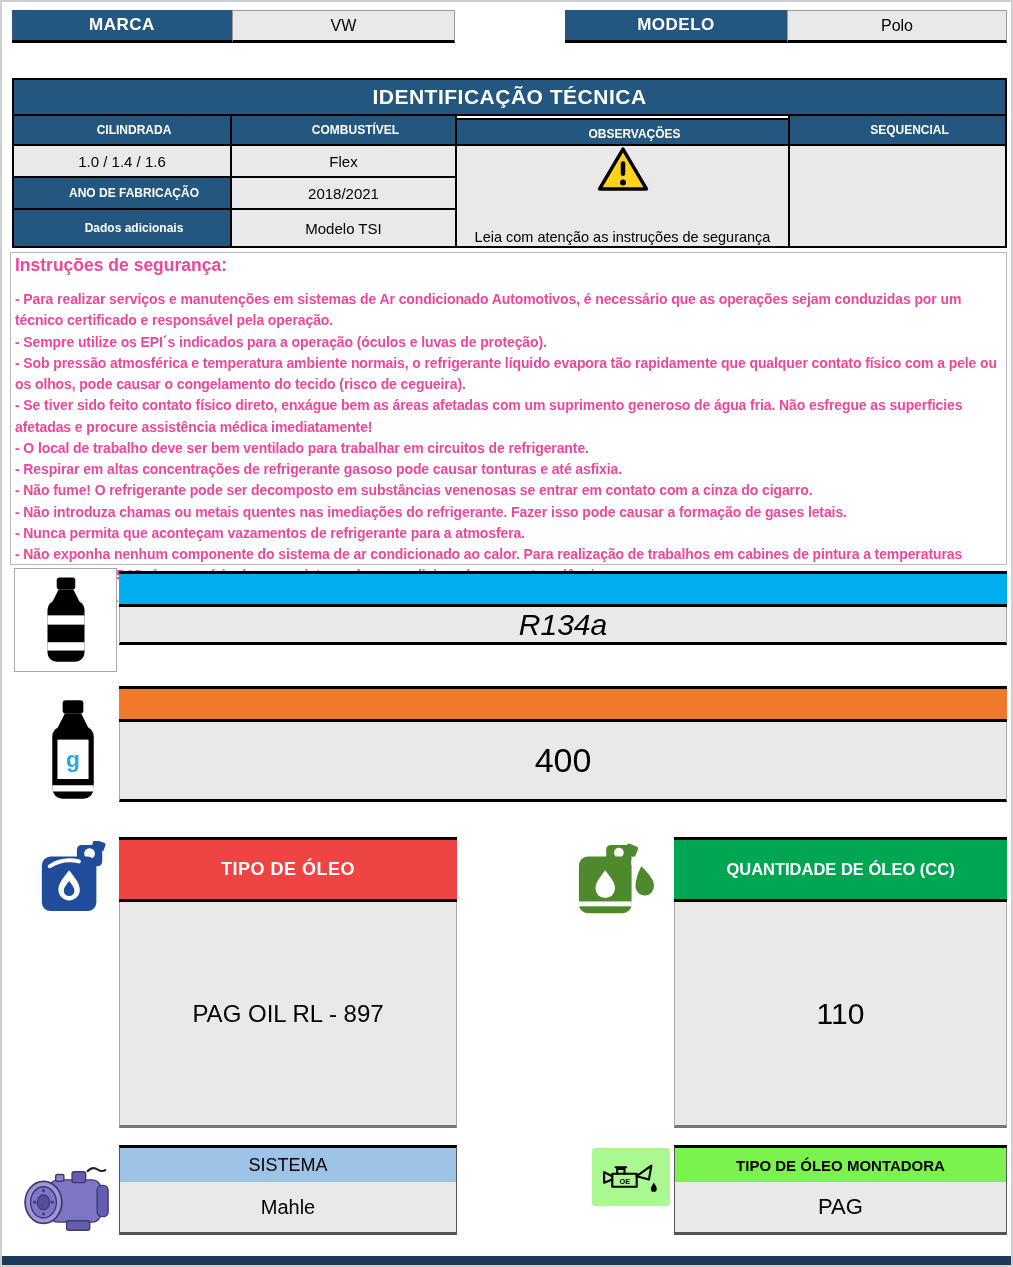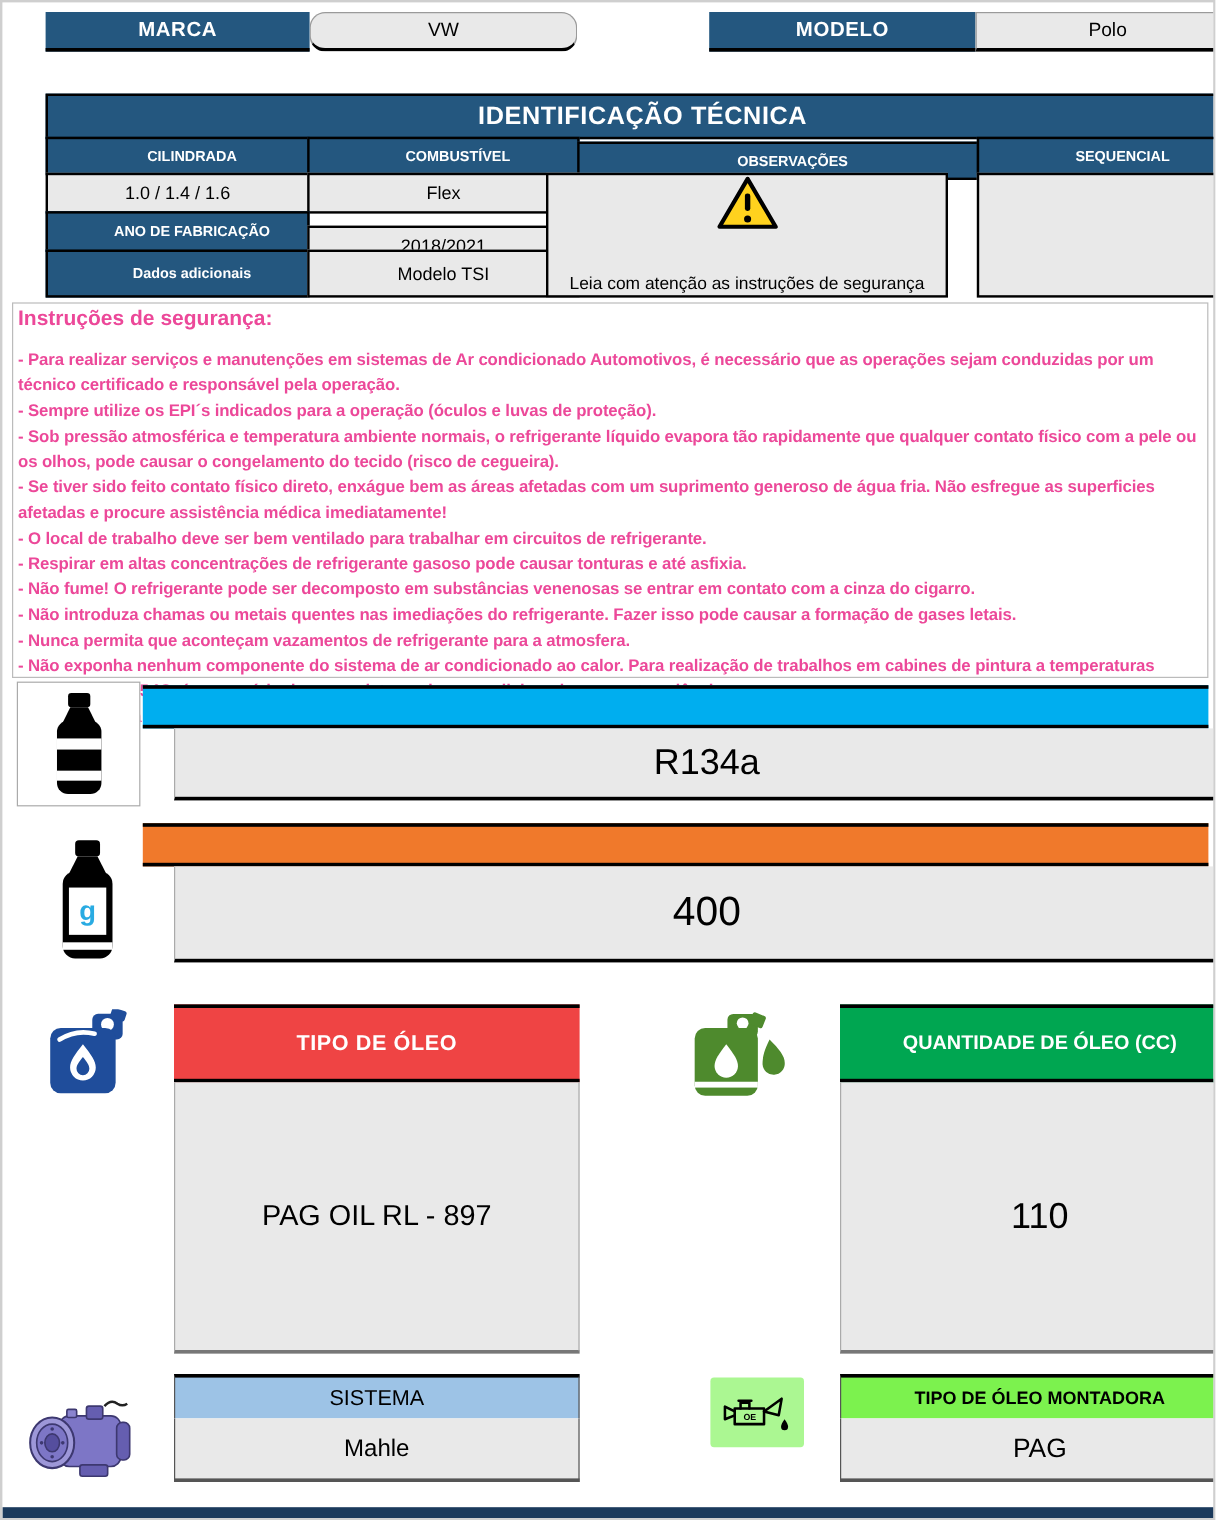--- a/index.html
+++ b/index.html
@@ -1,20 +1,20 @@
 <!DOCTYPE html>
 <html><head>
 <meta charset="utf-8">
 <style>
   html,body{margin:0;padding:0;background:#fff;}
   .page{position:relative;width:1013px;height:1267px;background:#fff;
         border:2px solid #cfcfcf;box-sizing:border-box;overflow:hidden;
         font-family:"Liberation Sans", sans-serif;}
   .abs{position:absolute;box-sizing:border-box;}
-  .cell{display:flex;align-items:center;justify-content:center;text-align:left;margin-left:26px;}
+  .cell{display:flex;align-items:center;justify-content:center;text-align:left;}
   .navy{background:#24577F;color:#fff;font-weight:bold;}
   .gray{background:#E9E9E9;color:#000;}
   .blkb{border:2px solid #000;}
   .hdr-top{font-size:17px;letter-spacing:.5px;border-bottom:3px solid #000;}
   .val-top{font-size:16px;border:1px solid #9a9a9a;border-bottom:3px solid #000;}
   .title-big{font-size:21px;letter-spacing:.5px;}
   .colhdr{font-size:12px;padding-left:24px;}
   .dcell{font-size:15px;}
   .instr{color:#ec4899;font-weight:bold;}
   .instr-line{font-size:14px;line-height:1.52;letter-spacing:-.1px;}
@@ -24,36 +24,36 @@
   .oilval{border-left:1px solid #aaa;border-right:1px solid #aaa;border-bottom:3px solid #777;}
   .icon-box{display:flex;align-items:center;justify-content:center;}
   svg{display:block;}
 </style>
 </head>
 <body>
 
 <div class="page">
 
   <div class="abs cell navy hdr-top" style="left:10px;top:8px;width:220px;height:33px;">MARCA</div>
-  <div class="abs cell gray val-top" style="left:230px;top:8px;width:223px;height:33px;border-radius:13px;">VW</div>
+  <div class="abs cell gray val-top" style="left:230px;top:8px;width:223px;height:33px;">VW</div>
   <div class="abs cell navy hdr-top" style="left:563px;top:8px;width:222px;height:33px;">MODELO</div>
   <div class="abs cell gray val-top" style="left:785px;top:8px;width:220px;height:33px;">Polo</div>
 
   <div class="abs cell navy blkb title-big" style="left:10px;top:76px;width:995px;height:38px;">IDENTIFICAÇÃO TÉCNICA</div>
 
   <div class="abs cell navy blkb colhdr" style="left:10px;top:112px;width:220px;height:32px;">CILINDRADA</div>
   <div class="abs cell navy blkb colhdr" style="left:228px;top:112px;width:227px;height:32px;">COMBUSTÍVEL</div>
   <div class="abs cell navy blkb colhdr" style="left:453px;top:116px;width:335px;height:32px;">OBSERVAÇÕES</div>
   <div class="abs cell navy blkb colhdr" style="left:786px;top:112px;width:219px;height:32px;">SEQUENCIAL</div>
 
   <div class="abs cell gray blkb dcell" style="left:10px;top:142px;width:220px;height:34px;">1.0 / 1.4 / 1.6</div>
   <div class="abs cell gray blkb dcell" style="left:228px;top:142px;width:227px;height:34px;">Flex</div>
 
   <div class="abs cell navy blkb colhdr" style="left:10px;top:174px;width:220px;height:34px;">ANO DE FABRICAÇÃO</div>
-  <div class="abs cell gray blkb dcell" style="left:228px;top:186px;width:227px;height:34px;">2018/2021</div>
+  <div class="abs cell gray blkb dcell" style="left:228px;top:174px;width:227px;height:34px;">2018/2021</div>
 
   <div class="abs cell navy blkb colhdr" style="left:10px;top:206px;width:220px;height:40px;">Dados adicionais</div>
   <div class="abs cell gray blkb dcell" style="left:228px;top:206px;width:227px;height:40px;">Modelo TSI</div>
 
   <div class="abs gray blkb" style="left:453px;top:142px;width:335px;height:104px;display:flex;flex-direction:column;align-items:center;justify-content:space-between;">
     <span>
       <svg width="52" height="46" viewBox="0 0 60 52">
         <path d="M30 3 L57 49 L3 49 Z" fill="#FFD21E" stroke="#000" stroke-width="4" stroke-linejoin="round"></path>
         <rect x="27.4" y="17" width="5.2" height="17" rx="2.4" fill="#000"></rect>
         <circle cx="30" cy="41.5" r="3.4" fill="#000"></circle>
@@ -81,21 +81,21 @@
   <div class="abs icon-box" style="left:12px;top:566px;width:103px;height:104px;border:1px solid #aaa;background:#fff;">
     <svg width="50" height="92" viewBox="0 0 54 96">
       <rect x="17" y="2" width="20" height="13" rx="3" fill="#000"></rect>
       <path d="M19 15 h16 l7 14 h-30 z" fill="#000"></path>
       <rect x="7" y="27" width="40" height="66" rx="10" fill="#000"></rect>
       <rect x="7" y="43" width="40" height="10" fill="#fff"></rect>
       <rect x="7" y="72" width="40" height="9" fill="#fff"></rect>
     </svg>
   </div>
   <div class="abs bar" style="left:117px;top:569px;width:888px;height:36px;background:#00AEEF;"></div>
-  <div class="abs cell gray bigval" style="left:117px;top:605px;width:888px;height:60px;font-size:30px;">R134a</div>
+  <div class="abs cell gray bigval" style="left:117px;top:605px;width:888px;height:38px;font-size:30px;font-style:italic;">R134a</div>
 
   <div class="abs icon-box" style="left:38px;top:692px;width:66px;height:112px;">
     <svg width="56" height="104" viewBox="0 0 54 100">
       <rect x="17" y="2" width="20" height="13" rx="3" fill="#000"></rect>
       <path d="M19 15 h16 l7 14 h-30 z" fill="#000"></path>
       <rect x="7" y="27" width="40" height="70" rx="10" fill="#000"></rect>
       <rect x="12" y="40" width="30" height="38" fill="#fff"></rect>
       <text x="27" y="66" text-anchor="middle" font-size="22" font-weight="bold" fill="#29ABE2" font-family="Liberation Sans, sans-serif">g</text>
       <rect x="7" y="84" width="40" height="6" fill="#fff"></rect>
     </svg>

